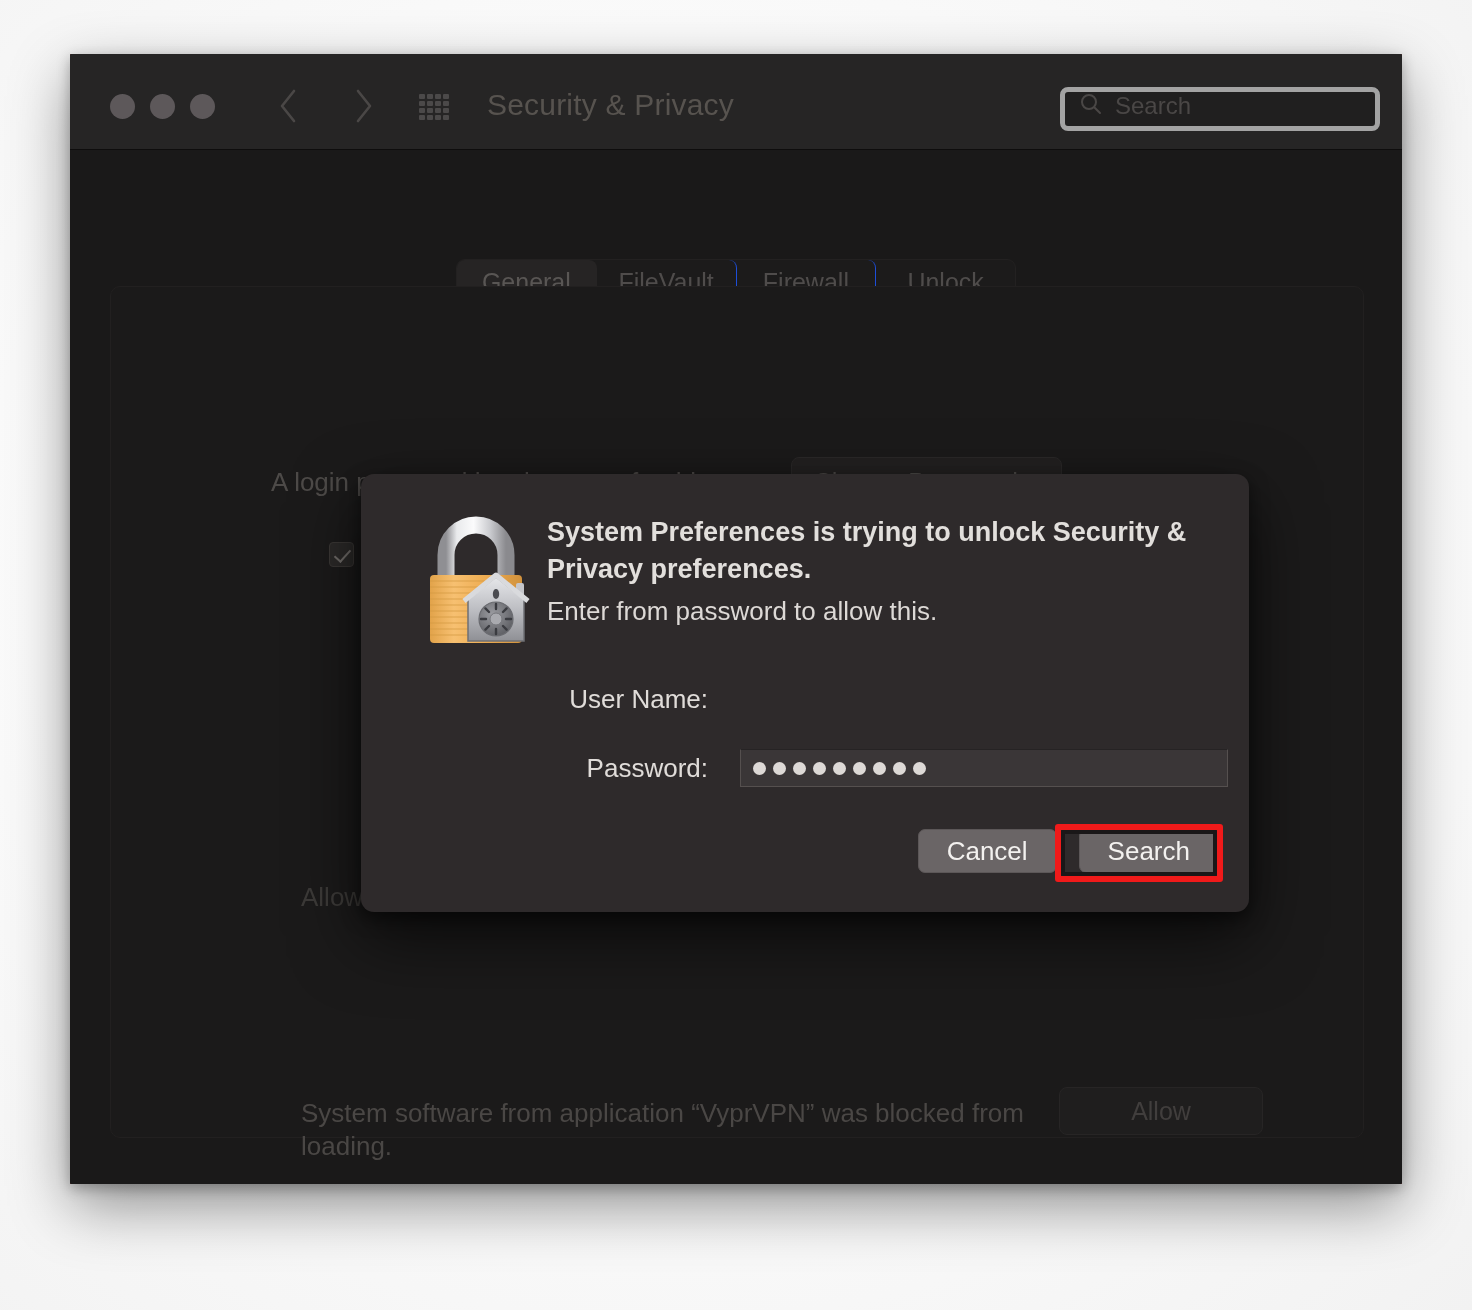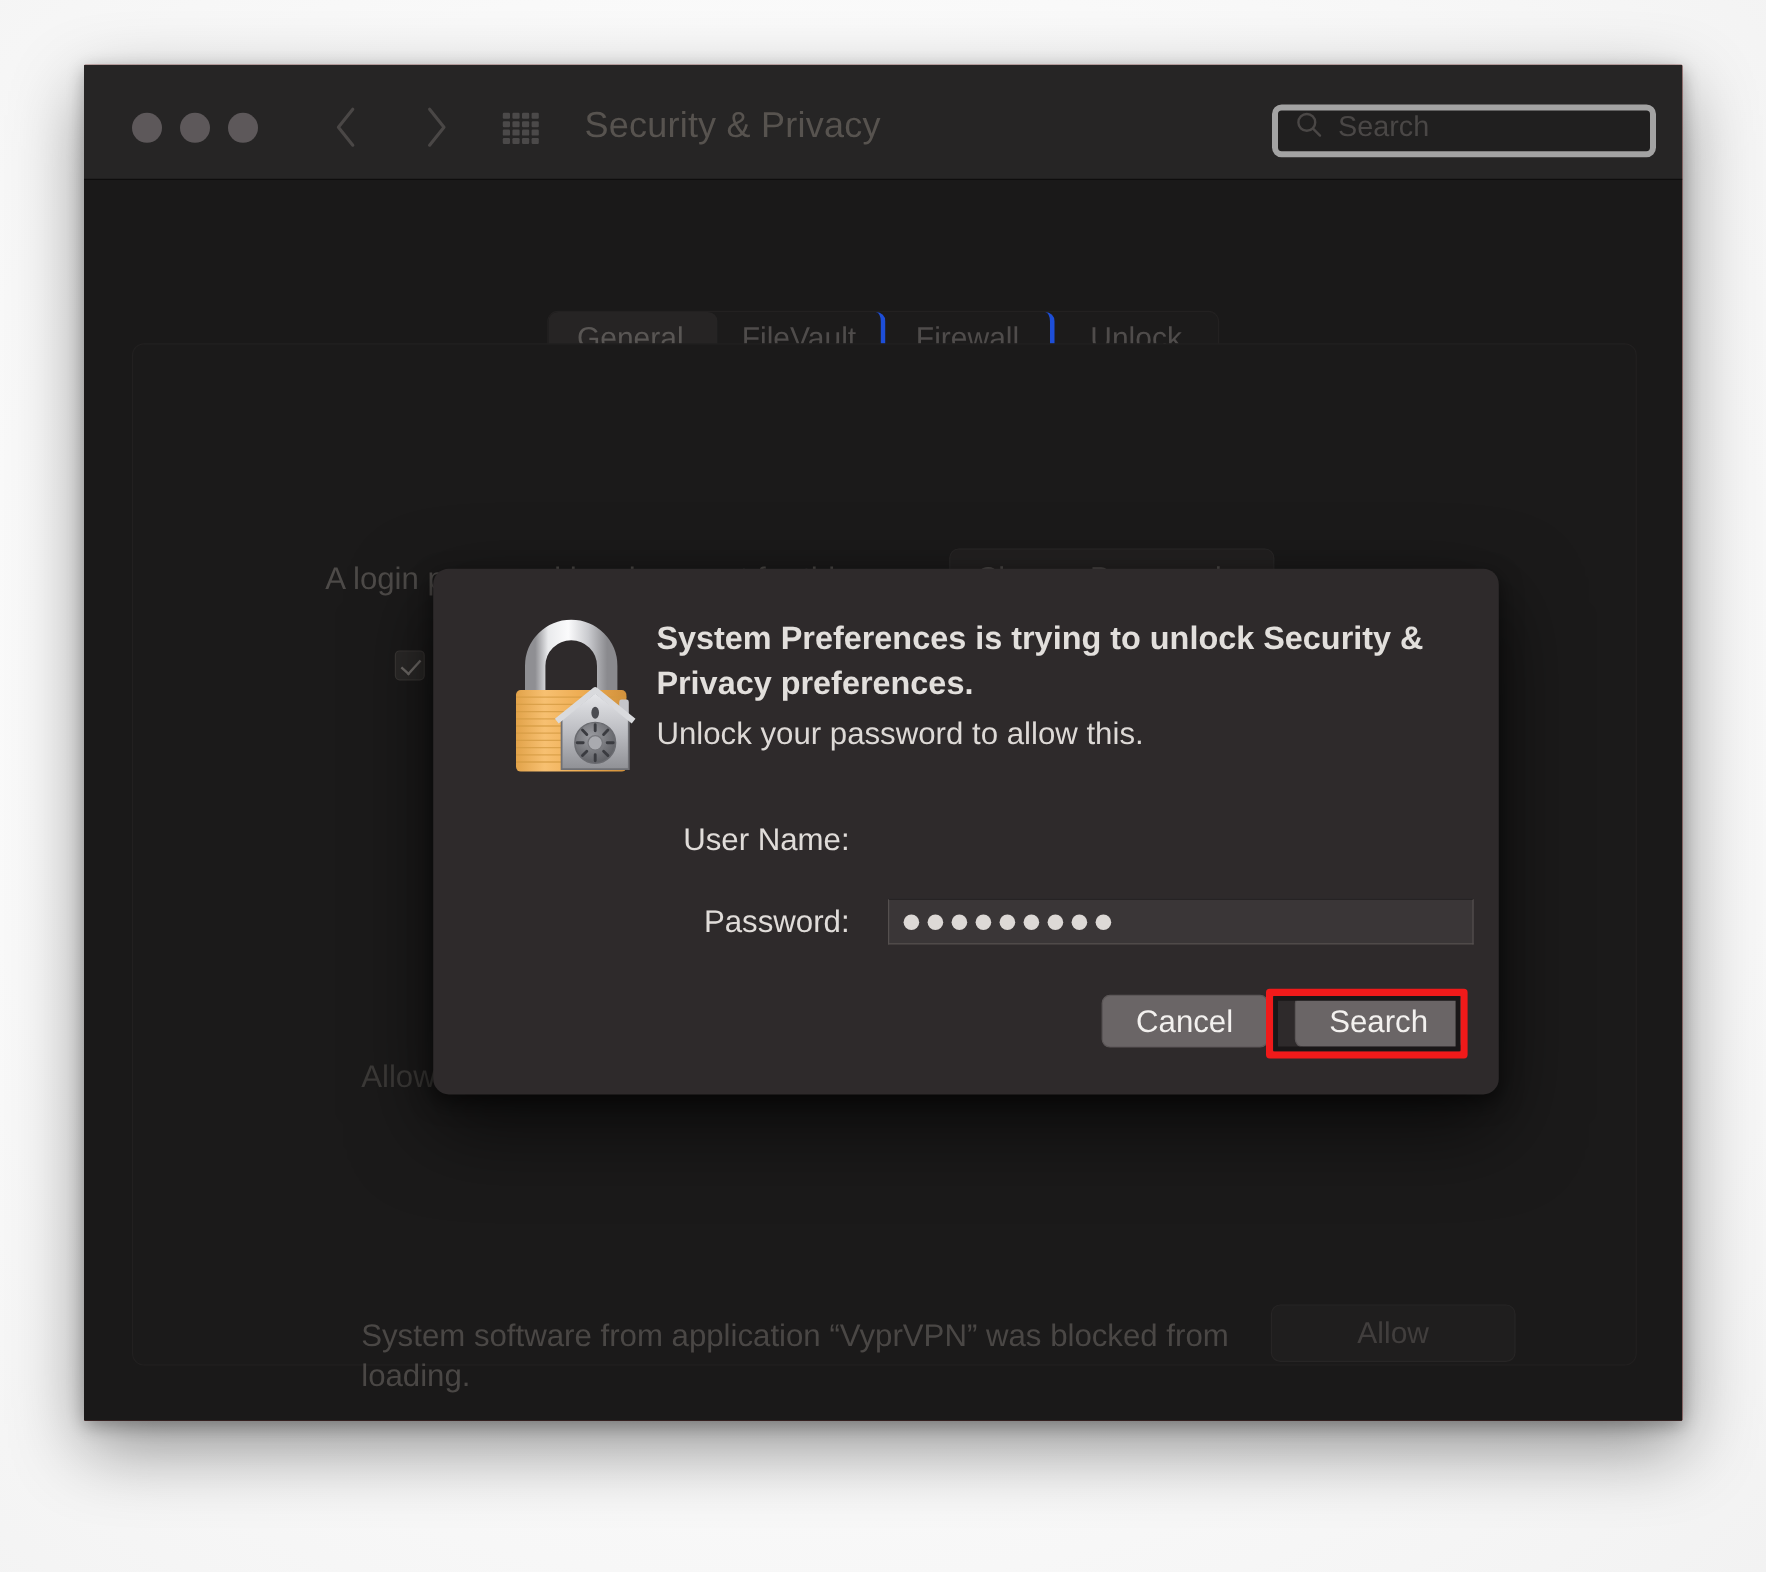--- a/index.html
+++ b/index.html
@@ -94,21 +94,21 @@
     width: 560px; height: 46px;
     border: 1px solid #232121;
     border-radius: 9px;
     display: flex; align-items: stretch;
     background: #1c1b1b;
   }
   .tab {
     flex: 1;
     display: flex; align-items: center; justify-content: center;
     font-size: 25px; color: #4f4c4b;
-    border-right: 4px solid #1d4ed8;
+    border-right: 1px solid #1d4ed8;
     border-radius: 8px;
   }
   .tab:last-child { border-right: none; }
   .tab.selected { background: #262424; color: #595654; border-right-color: transparent; }
 
   
   #content-panel {
     position: absolute; left: 40px; top: 136px;
     width: 1254px; height: 852px;
     background: #1b1a1a;
@@ -428,21 +428,21 @@
         <line x1="65" y1="110" x2="70" y2="110"></line>
         <line x1="90.6" y1="99.4" x2="87" y2="103"></line>
         <line x1="90.6" y1="120.6" x2="87" y2="117"></line>
         <line x1="69.4" y1="120.6" x2="73" y2="117"></line>
         <line x1="69.4" y1="99.4" x2="73" y2="103"></line>
       </g>
       <circle cx="80" cy="110" r="6" fill="#a9aaaf" stroke="#76777c" stroke-width="1"></circle>
     </svg>
 
     <div id="dialog-heading">System Preferences is trying to unlock Security &amp; Privacy preferences.</div>
-    <div id="dialog-subtext">Unlock your password to allow this.</div>
+    <div id="dialog-subtext">Enter from password to allow this.</div>
 
     <div class="field-row" id="username-row">
       <div class="field-label">User Name:</div>
     </div>
 
     <div class="field-row" id="password-row">
       <div class="field-label">Password:</div>
       <div class="field-input">
         <span id="password-dots">
             <i></i>

